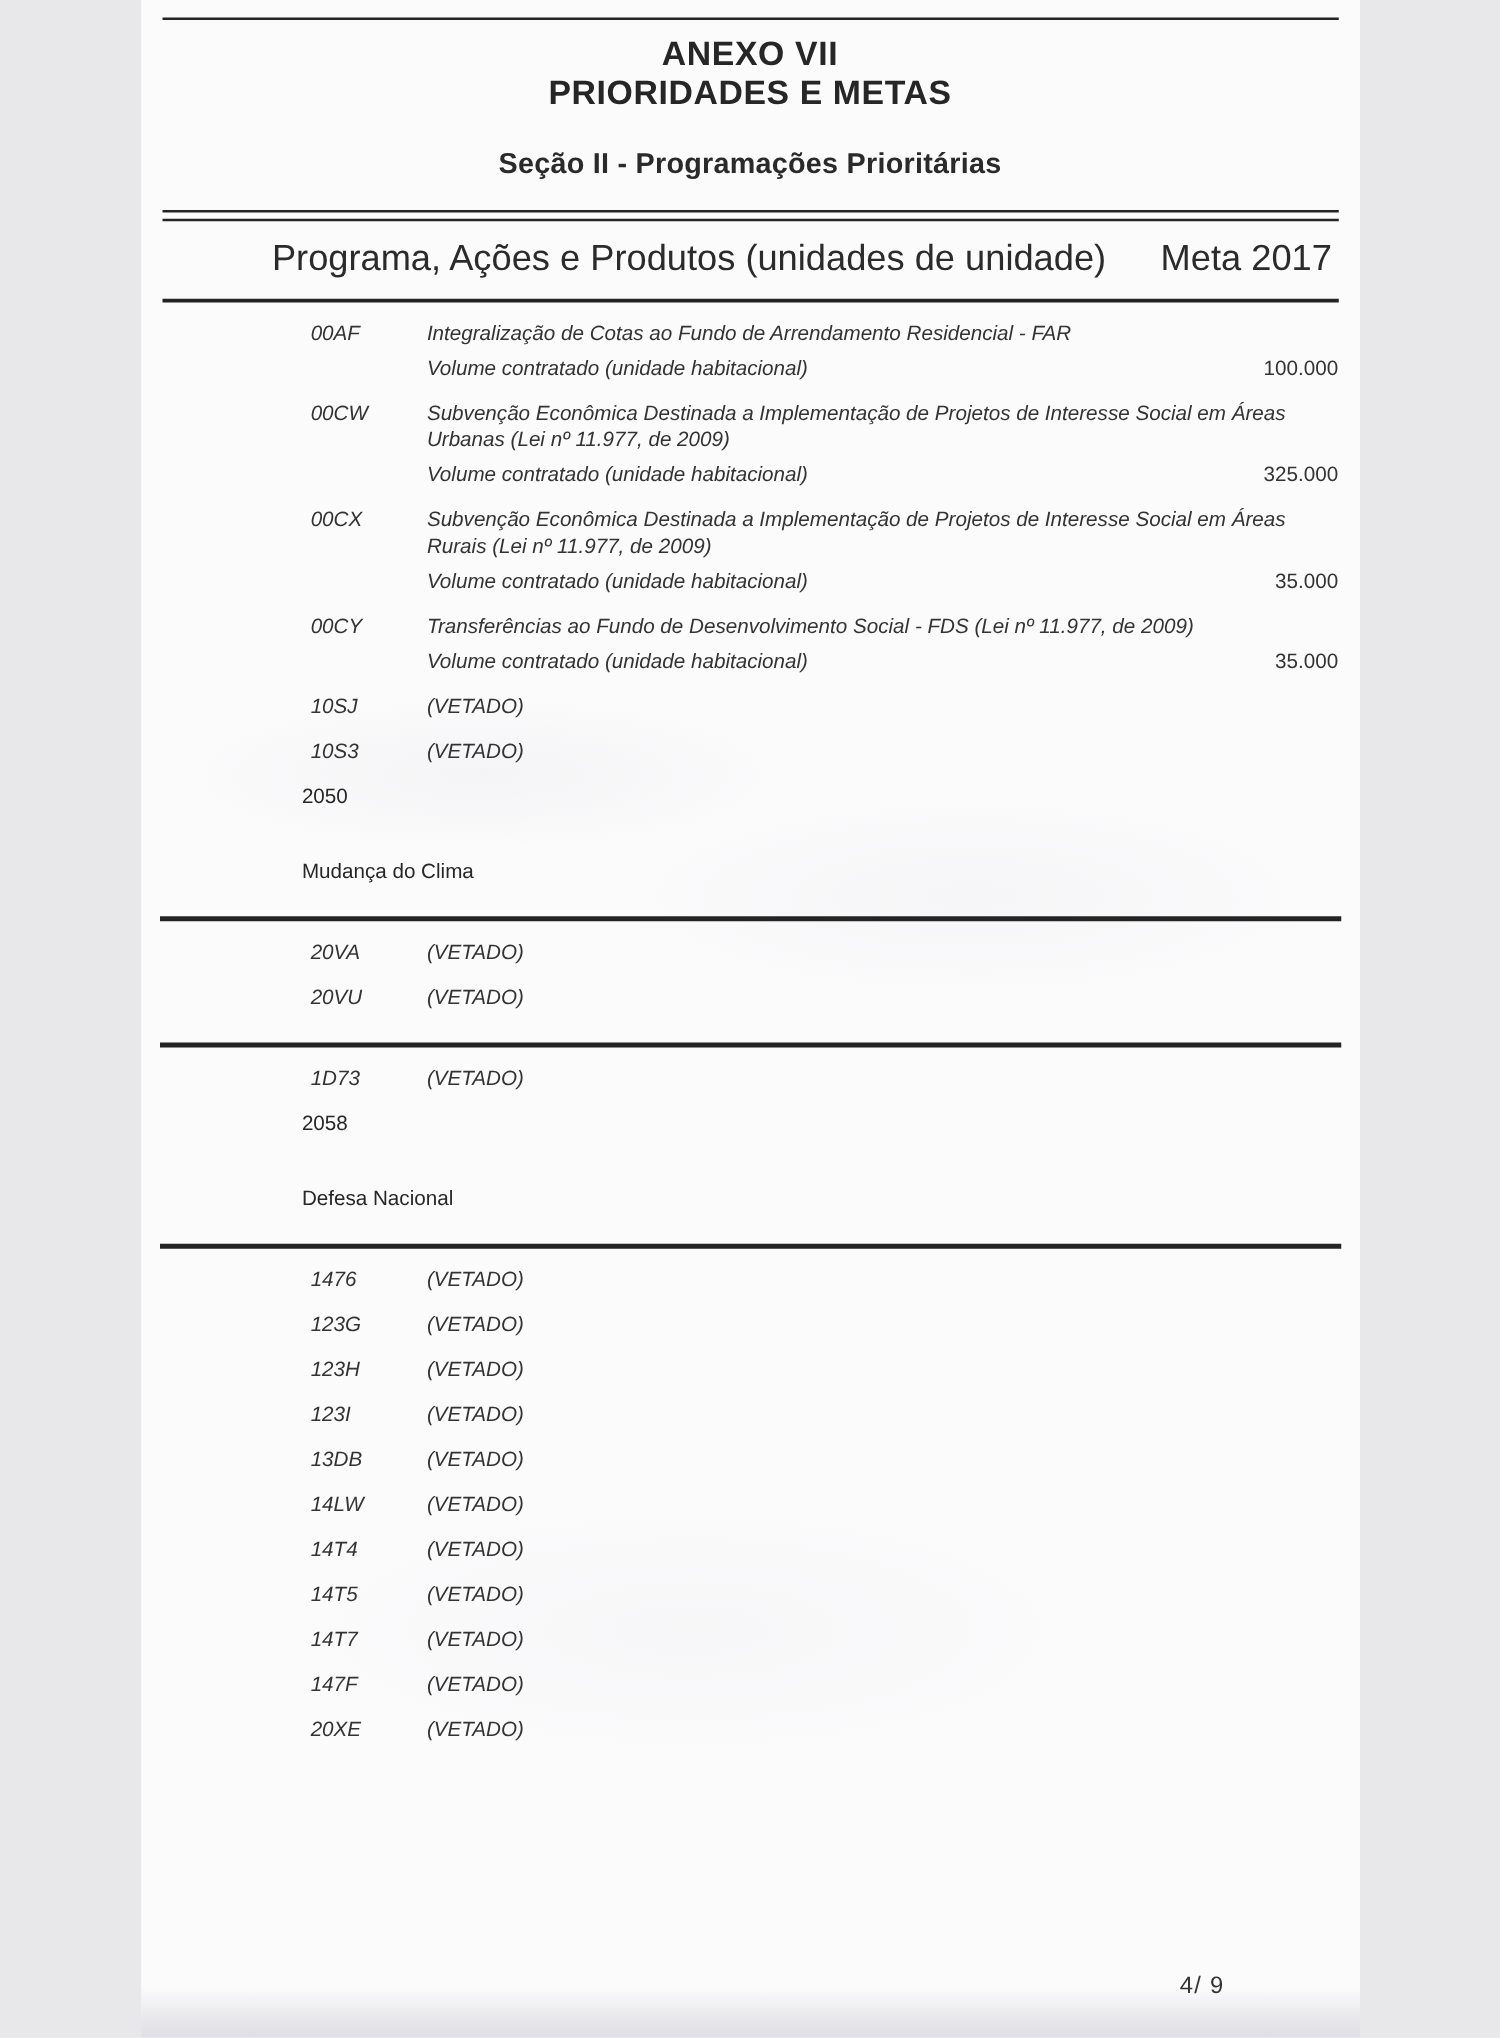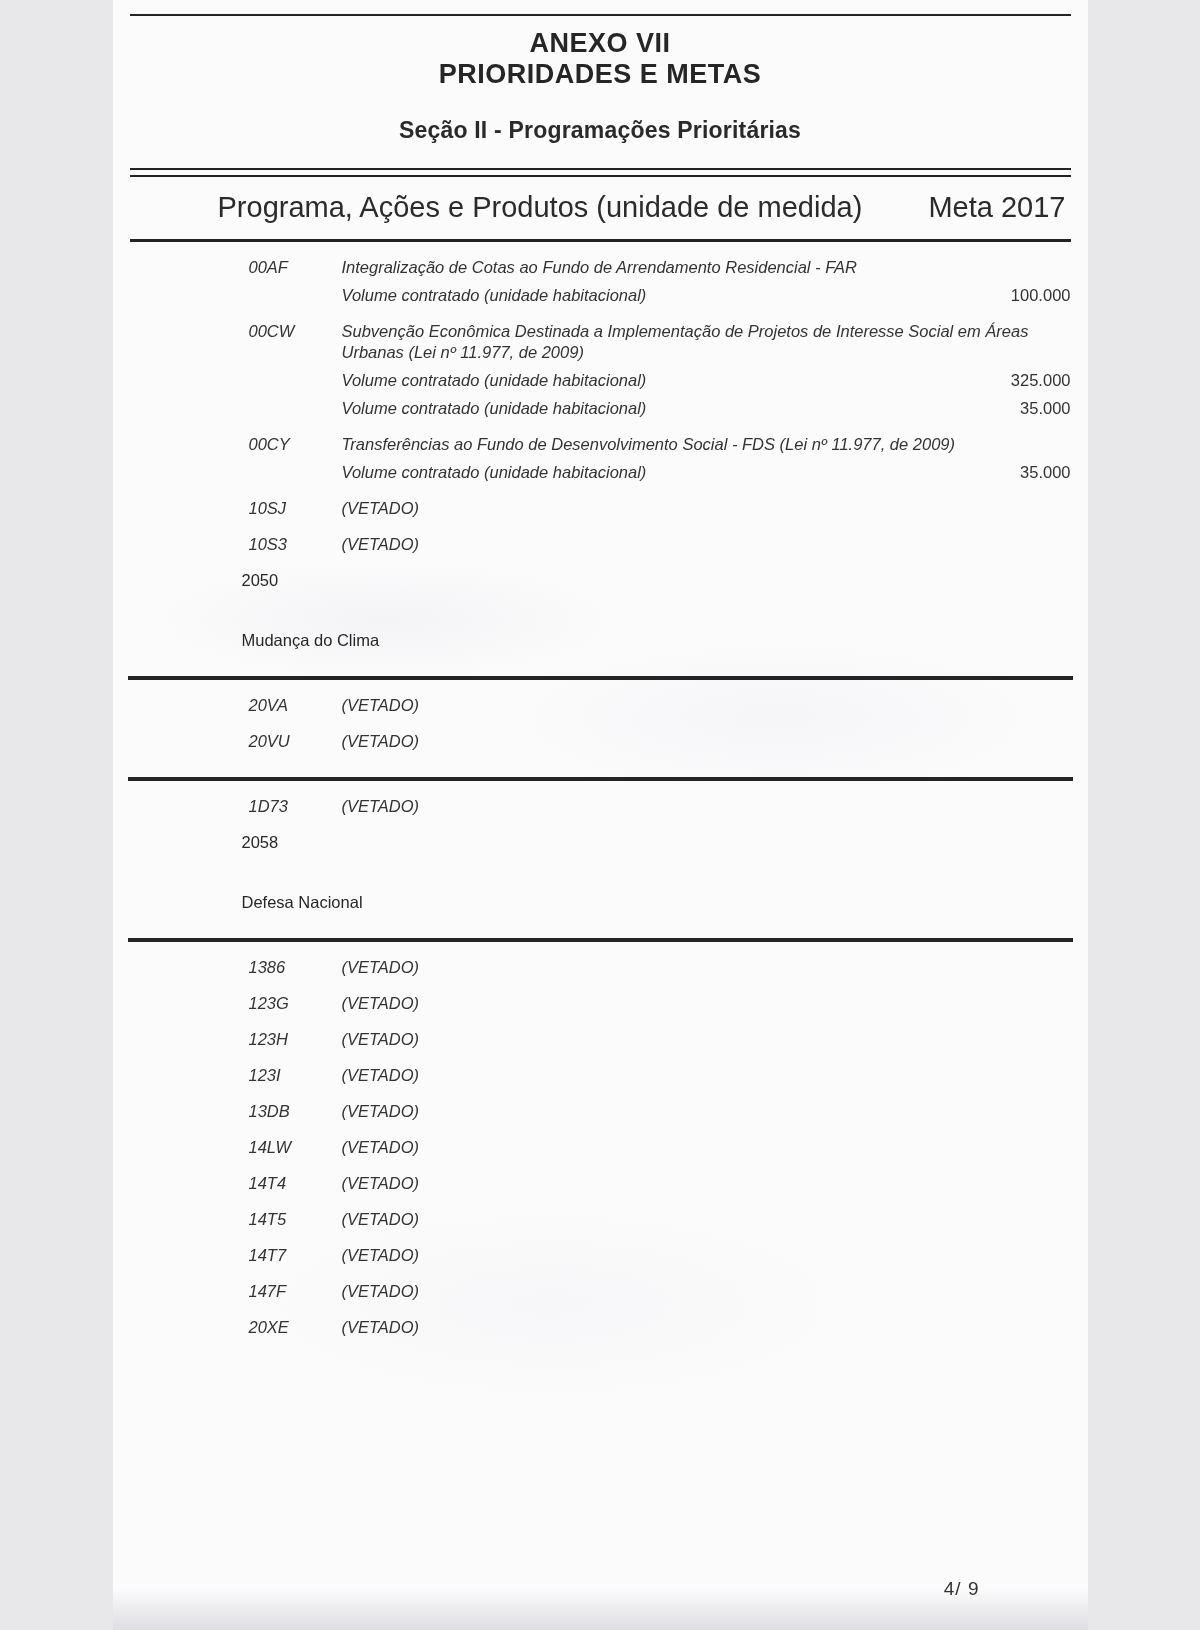--- a/index.html
+++ b/index.html
@@ -74,21 +74,21 @@
   <div class="doc-titles">
     <div class="doc-title">ANEXO VII</div>
     <div class="doc-subtitle">PRIORIDADES E METAS</div>
   </div>
 
   <div class="section-title">Seção II - Programações Prioritárias</div>
 
   <div class="rule rule-double"></div>
 
   <div class="header-row">
-    <span>Programa, Ações e Produtos (unidade de medida)</span>
+    <span>Programa, Ações e Produtos (unidades de unidade)</span>
     <span class="spacer"></span>
     <span class="header-right">Meta 2017</span>
   </div>
 
   <hr class="rule rule-header-bottom">
 
   <div class="rows">
       <div class="row action">
         <span class="code">00AF</span>
         <span class="text">Integralização de Cotas ao Fundo de Arrendamento Residencial - FAR</span>
@@ -100,20 +100,24 @@
       </div>
       <div class="row action">
         <span class="code">00CW</span>
         <span class="text">Subvenção Econômica Destinada a Implementação de Projetos de Interesse Social em Áreas Urbanas (Lei nº 11.977, de 2009)</span>
       </div>
       <div class="row product">
         <span class="code"></span>
         <span class="text">Volume contratado (unidade habitacional)</span>
         <span class="value">325.000</span>
       </div>
+      <div class="row action">
+        <span class="code">00CX</span>
+        <span class="text">Subvenção Econômica Destinada a Implementação de Projetos de Interesse Social em Áreas Rurais (Lei nº 11.977, de 2009)</span>
+      </div>
       <div class="row product">
         <span class="code"></span>
         <span class="text">Volume contratado (unidade habitacional)</span>
         <span class="value">35.000</span>
       </div>
       <div class="row action">
         <span class="code">00CY</span>
         <span class="text">Transferências ao Fundo de Desenvolvimento Social - FDS (Lei nº 11.977, de 2009)</span>
       </div>
       <div class="row product">
@@ -146,21 +150,21 @@
       <div class="row vetado">
         <span class="code">1D73</span>
         <span class="text">(VETADO)</span>
       </div>
       <div class="row program">
         <span class="pcode">2058</span>
         <span class="pname">Defesa Nacional</span>
       </div>
       <hr class="separator">
       <div class="row vetado">
-        <span class="code">1386</span>
+        <span class="code">1476</span>
         <span class="text">(VETADO)</span>
       </div>
       <div class="row vetado">
         <span class="code">123G</span>
         <span class="text">(VETADO)</span>
       </div>
       <div class="row vetado">
         <span class="code">123H</span>
         <span class="text">(VETADO)</span>
       </div>

